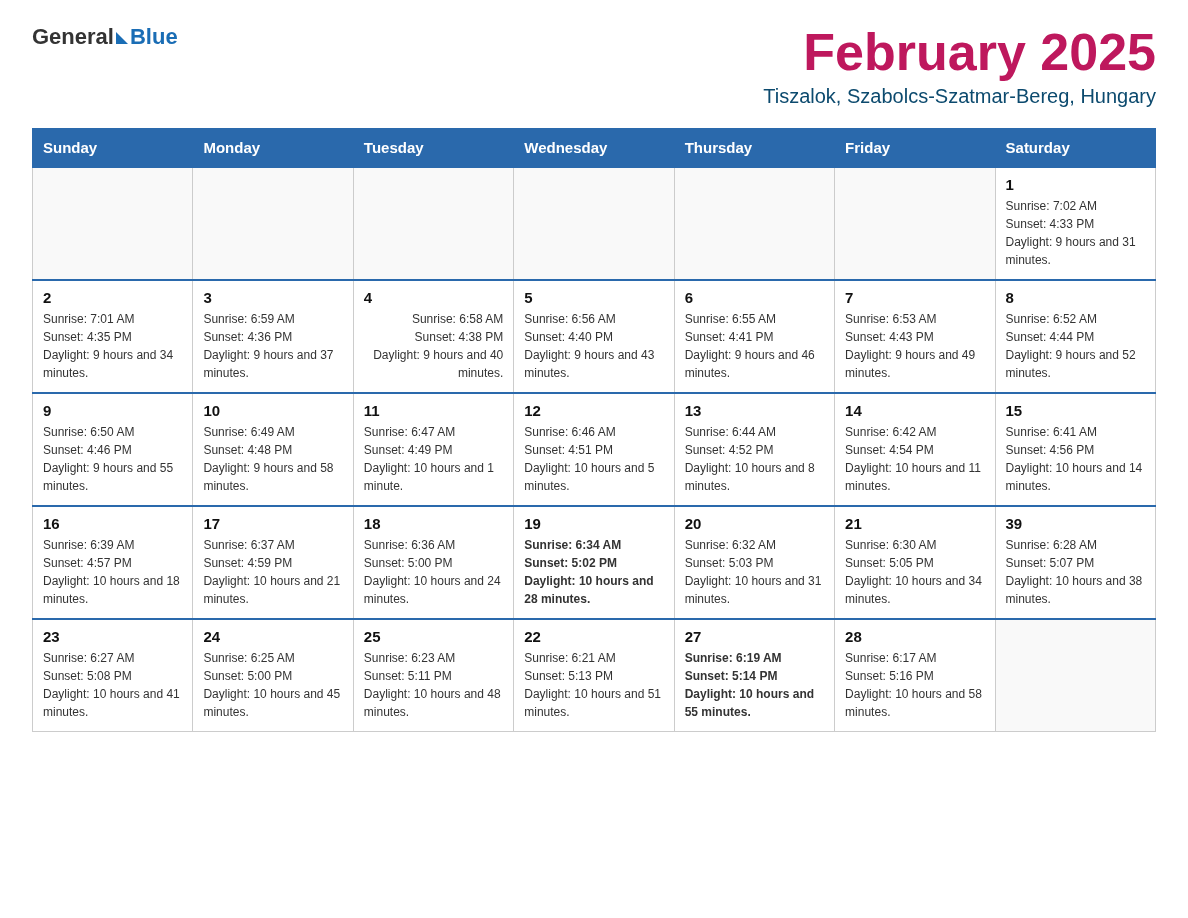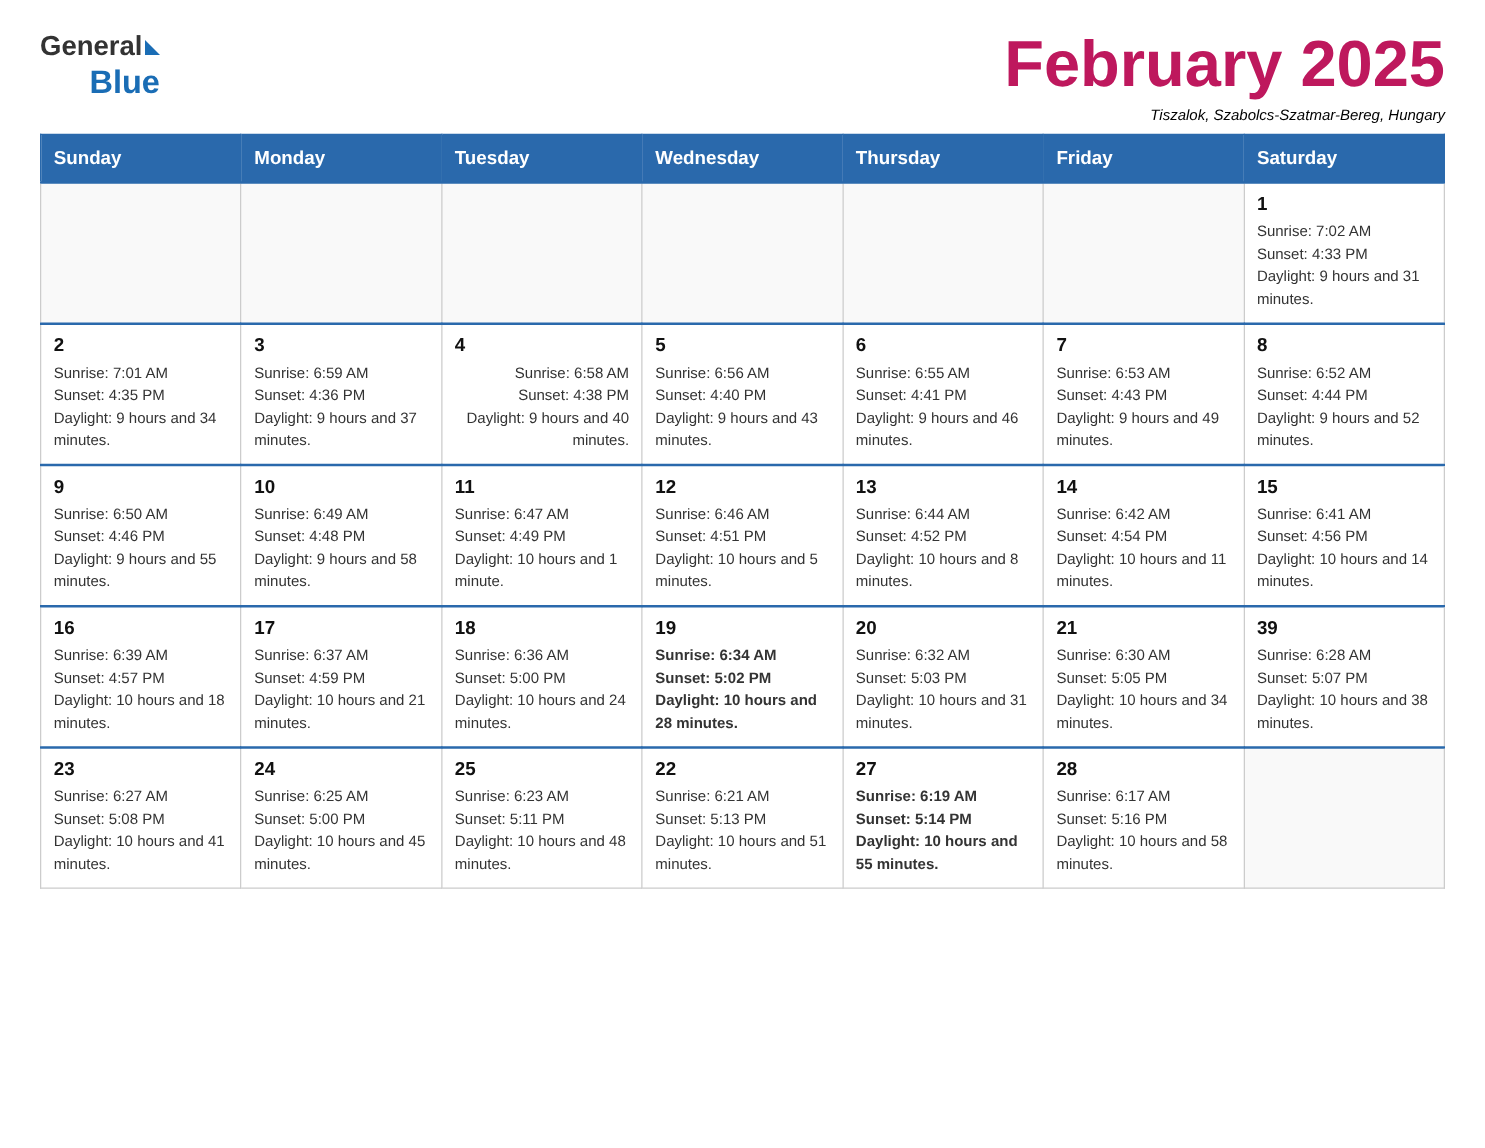--- a/index.html
+++ b/index.html
@@ -26,52 +26,50 @@
       height: 0;
       border-left: 12px solid #1a6db5;
       border-top: 12px solid transparent;
       border-bottom: 0px solid transparent;
       display: inline-block;
       margin-left: 2px;
       margin-bottom: -2px;
     }
     .logo-block {
       display: flex;
-      flex-direction: column;
-      align-items: flex-end;
+      flex-direction: row;
     }
     .logo-line1 {
       display: flex;
       align-items: center;
     }
     .logo-line2 {
-      font-size: 26px;
+      font-size: 22px;
       font-weight: bold;
       color: #1a6db5;
       margin-left: 2px;
     }
     .title-block {
       text-align: right;
     }
     .month-title {
       font-size: 52px;
       font-weight: bold;
       color: #be185d;
       line-height: 1.1;
     }
     .location-title {
-      font-size: 12px;
-      color: #000000;
+      font-size: 20px;
+      color: #0c4a6e;
       margin-top: 4px;
-      font-style: italic;
     }
     .calendar {
       width: 100%;
       border-collapse: collapse;
-      margin-top: 8px;
+      margin-top: 20px;
       border-radius: 28px;
     }
     .calendar th {
       background: #2a69ac;
       color: #fff;
       font-size: 15px;
       font-weight: bold;
       padding: 10px 10px;
       text-align: left;
       border: 1px solid #2a69ac;

